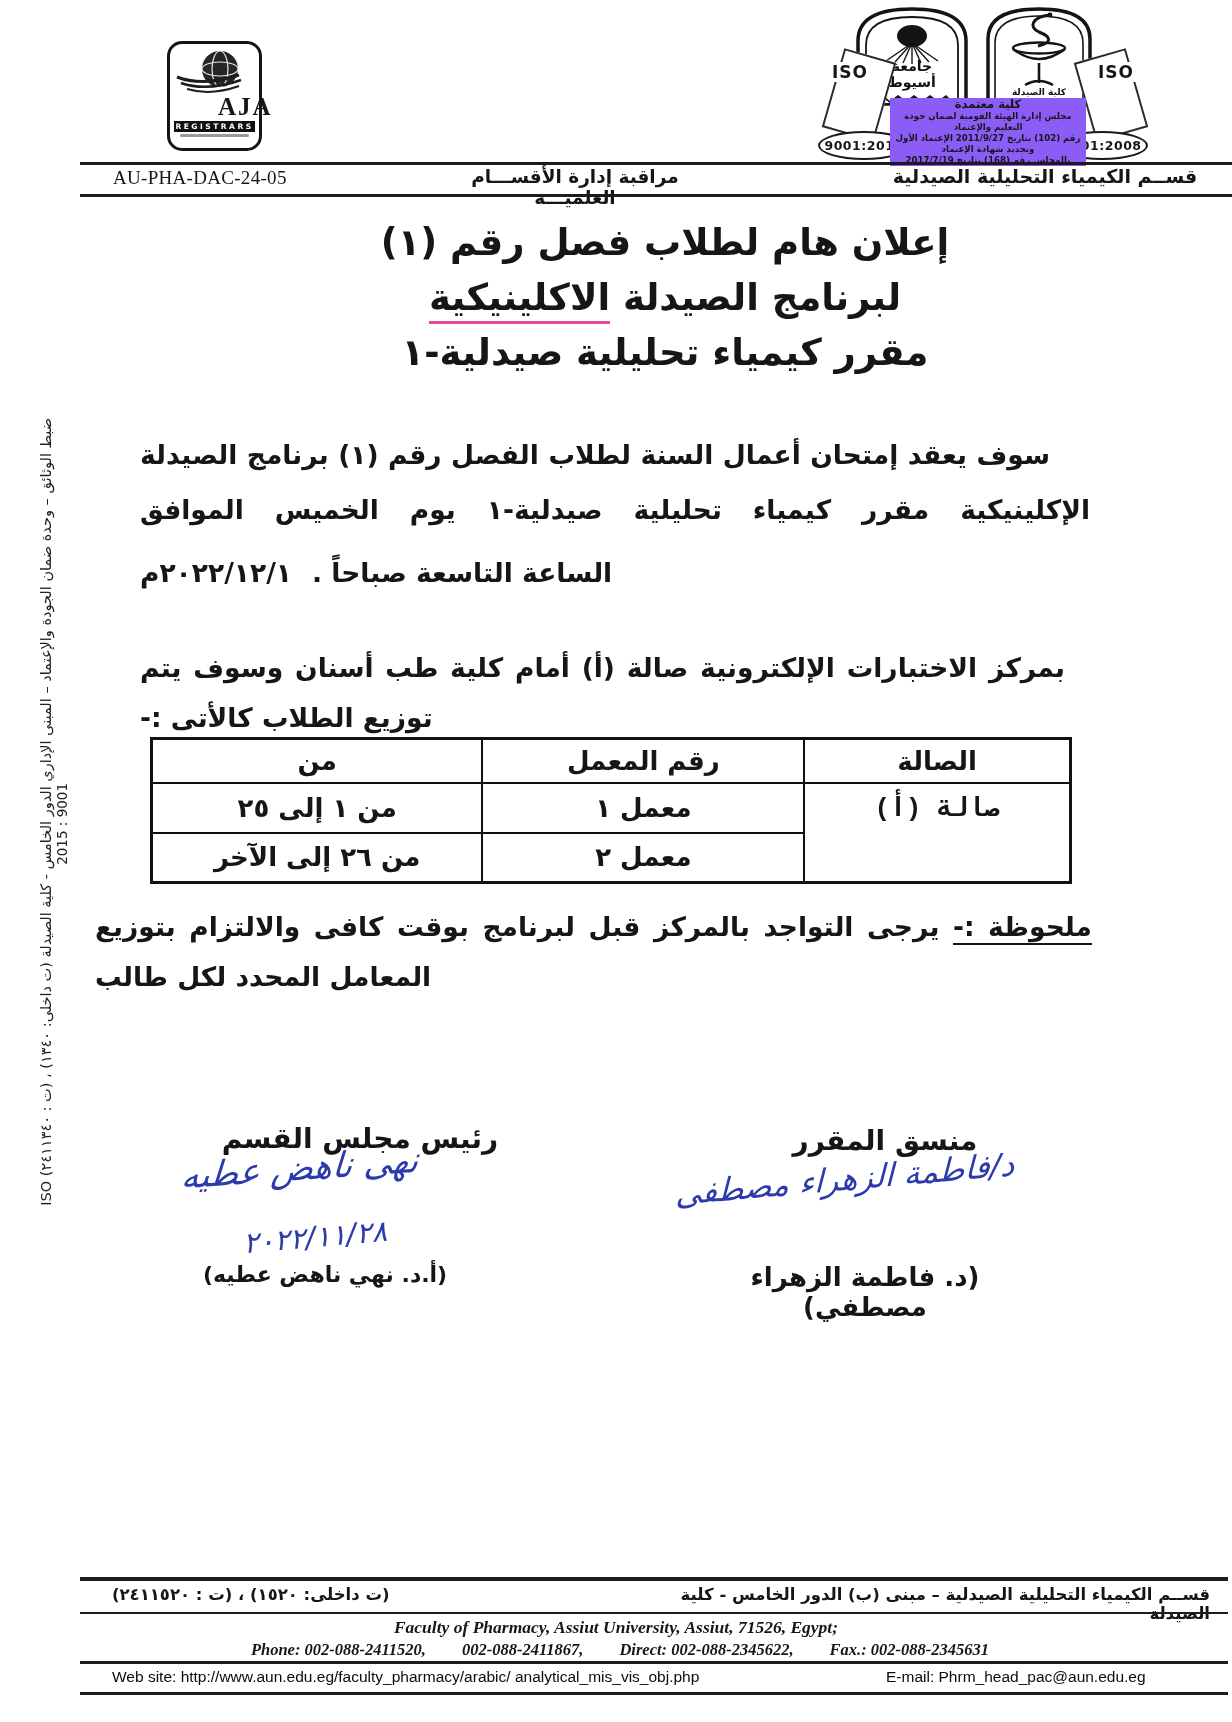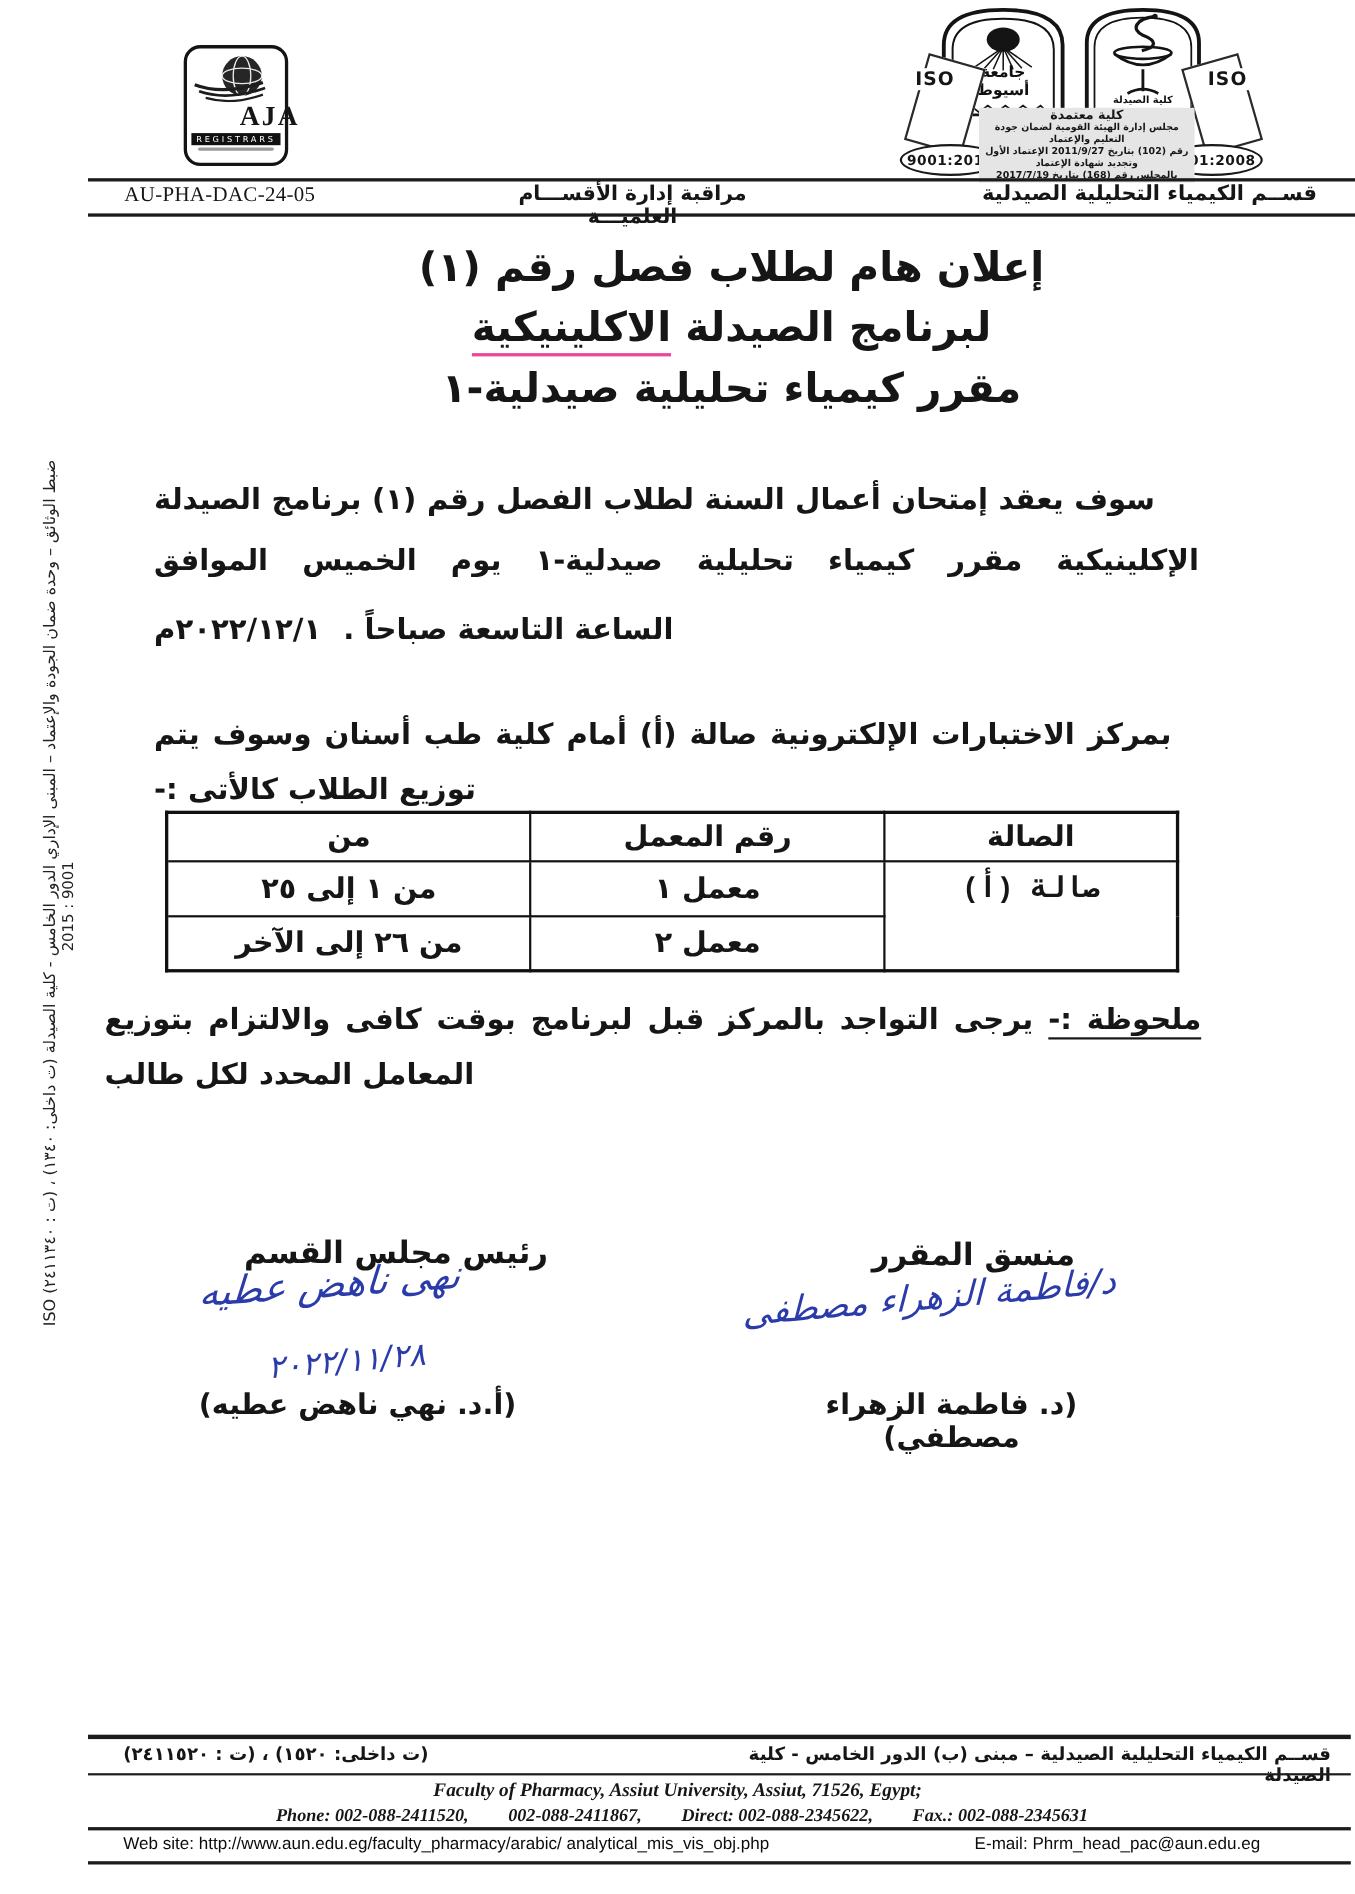--- a/index.html
+++ b/index.html
@@ -36,21 +36,21 @@
     <svg width="83" height="46" viewBox="0 0 83 46" style="display:block;margin:3px auto 0;">
       <circle cx="47" cy="22" r="18" fill="#262626"></circle>
       <ellipse cx="47" cy="22" rx="18" ry="7" fill="none" stroke="#e8e8e8" stroke-width="1.2"></ellipse>
       <ellipse cx="47" cy="22" rx="8" ry="18" fill="none" stroke="#e8e8e8" stroke-width="1.2"></ellipse>
       <path d="M4,30 Q30,40 66,28" fill="none" stroke="#1d1d1d" stroke-width="3"></path>
       <path d="M8,36 Q34,45 68,33" fill="none" stroke="#1d1d1d" stroke-width="2.5"></path>
       <path d="M14,42 Q38,49 66,39" fill="none" stroke="#1d1d1d" stroke-width="2"></path>
     </svg>
     <div class="serif b center" style="font-size:25px;letter-spacing:2px;line-height:26px;margin-top:1px;margin-left:48px;">AJA</div>
     <div style="margin:1px 4px 0;background:#111;color:#fff;text-align:center;
-                font-size:7.5px;letter-spacing:2.5px;line-height:11px;font-weight:normal;">REGISTRARS</div>
+                font-size:7.5px;letter-spacing:2.5px;line-height:11px;font-weight:bold;">REGISTRARS</div>
     <div style="margin:2px 10px 0;height:3px;background:#9a9a9a;border-radius:2px;"></div>
   </div>
 
   <div class="abs" style="left:852px;top:3px;width:120px;height:104px;">
     <svg width="120" height="104" viewBox="0 0 120 104">
       <path class="arch" d="M6,101 L6,38 Q6,6 60,6 Q114,6 114,38 L114,101 Z" stroke-width="3.5"></path>
       <path class="arch" d="M14,101 L14,42 Q14,14 60,14 Q106,14 106,42 L106,101 Z" stroke-width="1.8" fill="none"></path>
       <ellipse cx="60" cy="33" rx="15" ry="11" fill="#141414"></ellipse>
       <g stroke="#141414" stroke-width="1.4">
         <line x1="60" y1="40" x2="34" y2="58"></line>
@@ -85,21 +85,21 @@
     <div class="iso-ribbon" style="left:14px;top:2px;width:50px;height:78px;transform:rotate(16deg);"></div>
     <div class="abs b" style="left:12px;top:10px;font-size:17px;letter-spacing:1px;background:#fff;padding:0 2px;">ISO</div>
     <div class="iso-oval" style="left:0px;top:79px;width:88px;height:25px;">9001:2015</div>
   </div>
   <div class="abs" style="left:1054px;top:52px;width:94px;height:106px;">
     <div class="iso-ribbon" style="left:30px;top:2px;width:50px;height:78px;transform:rotate(-16deg);"></div>
     <div class="abs b" style="right:12px;top:10px;font-size:17px;letter-spacing:1px;background:#fff;padding:0 2px;">ISO</div>
     <div class="iso-oval" style="right:0px;top:79px;width:88px;height:25px;">9001:2008</div>
   </div>
 
-  <div class="abs rtl center" style="left:890px;top:98px;width:196px;background:#e5e5e5;">
+  <div class="abs rtl center" style="left:890px;top:98px;width:196px;background:#8b5cf6;">
     <div class="b" style="font-size:11.5px;line-height:13px;">كلية معتمدة</div>
     <div class="b" style="font-size:8.6px;line-height:11px;">مجلس إدارة الهيئة القومية لضمان جودة التعليم والإعتماد</div>
     <div class="b" style="font-size:8.6px;line-height:11px;">رقم (102) بتاريخ 2011/9/27 الإعتماد الأول</div>
     <div class="b" style="font-size:8.6px;line-height:11px;">وتجديد شهادة الإعتماد</div>
     <div class="b" style="font-size:8.6px;line-height:11px;">بالمجلس رقم (168) بتاريخ 2017/7/19</div>
   </div>
 
   <div class="rule" style="left:80px;top:162px;width:1152px;height:3px;"></div>
   <div class="abs serif" style="left:113px;top:167px;font-size:19px;letter-spacing:0.3px;">AU-PHA-DAC-24-05</div>
   <div class="abs rtl b center" style="left:445px;top:166px;width:260px;font-size:18.5px;">مراقبة إدارة الأقســـام العلميـــة</div>
@@ -157,21 +157,21 @@
   </div>
   <div class="abs rtl b" style="left:95px;top:953px;width:997px;font-size:26.5px;line-height:47px;text-align:left;">المعامل المحدد لكل طالب</div>
 
   <div class="abs rtl b center" style="left:715px;top:1124px;width:340px;font-size:28px;">منسق المقرر</div>
   <div class="abs rtl center script ink" style="left:655px;top:1160px;width:380px;font-size:32px;transform:rotate(-5deg) skewX(-6deg);">د/فاطمة الزهراء مصطفى</div>
   <div class="abs rtl b center" style="left:685px;top:1262px;width:360px;font-size:26px;">(د. فاطمة الزهراء مصطفي)</div>
 
   <div class="abs rtl b center" style="left:195px;top:1122px;width:330px;font-size:28px;">رئيس مجلس القسم</div>
   <div class="abs rtl center script ink" style="left:135px;top:1148px;width:330px;font-size:35px;transform:rotate(-4deg) skewX(-8deg);">نهى ناهض عطيه</div>
   <div class="abs center script ink" style="left:190px;top:1220px;width:250px;font-size:29px;transform:rotate(-5deg);">٢٠٢٢/١١/٢٨</div>
-  <div class="abs rtl b center" style="left:145px;top:1262px;width:360px;font-size:26px;">(أ.د. نهي ناهض عطيه)</div>
+  <div class="abs rtl b center" style="left:145px;top:1262px;width:360px;font-size:22px;">(أ.د. نهي ناهض عطيه)</div>
 
   <div class="rule" style="left:80px;top:1577px;width:1148px;height:3.5px;"></div>
   <div class="abs rtl b" style="left:630px;top:1585px;width:580px;font-size:16.5px;text-align:right;">قســم الكيمياء التحليلية الصيدلية – مبنى (ب) الدور الخامس - كلية الصيدلة</div>
   <div class="abs rtl b" style="left:112px;top:1585px;width:320px;font-size:16.5px;text-align:left;">(ت داخلى: ١٥٢٠) ، (ت : ٢٤١١٥٢٠)</div>
   <div class="rule" style="left:80px;top:1612px;width:1148px;height:2px;"></div>
 
   <div class="abs serif b center" style="left:0;top:1617px;width:1232px;font-size:17.5px;font-style:italic;">Faculty of Pharmacy, Assiut University, Assiut, 71526, Egypt;</div>
   <div class="abs serif b" style="left:100px;top:1640px;width:1040px;display:flex;justify-content:center;gap:36px;font-size:16.5px;font-style:italic;">
     <span>Phone: 002-088-2411520,</span>
     <span>002-088-2411867,</span>

